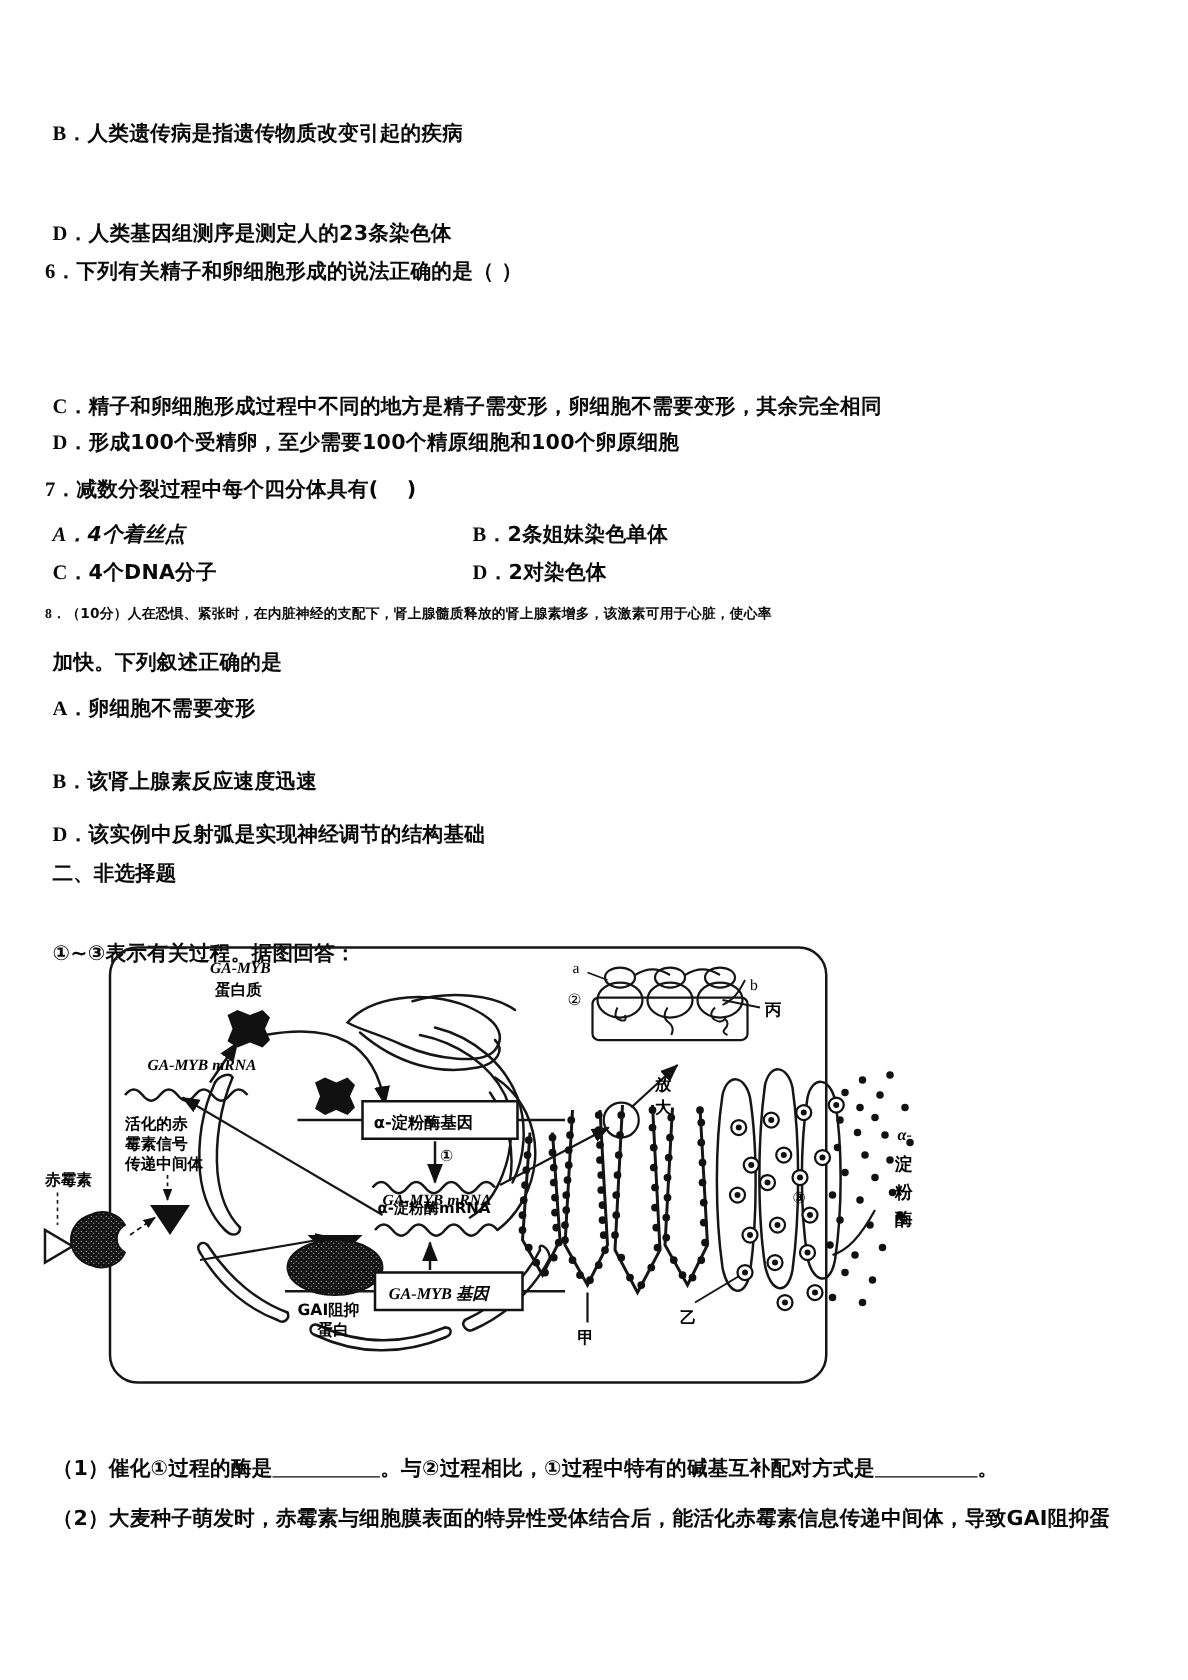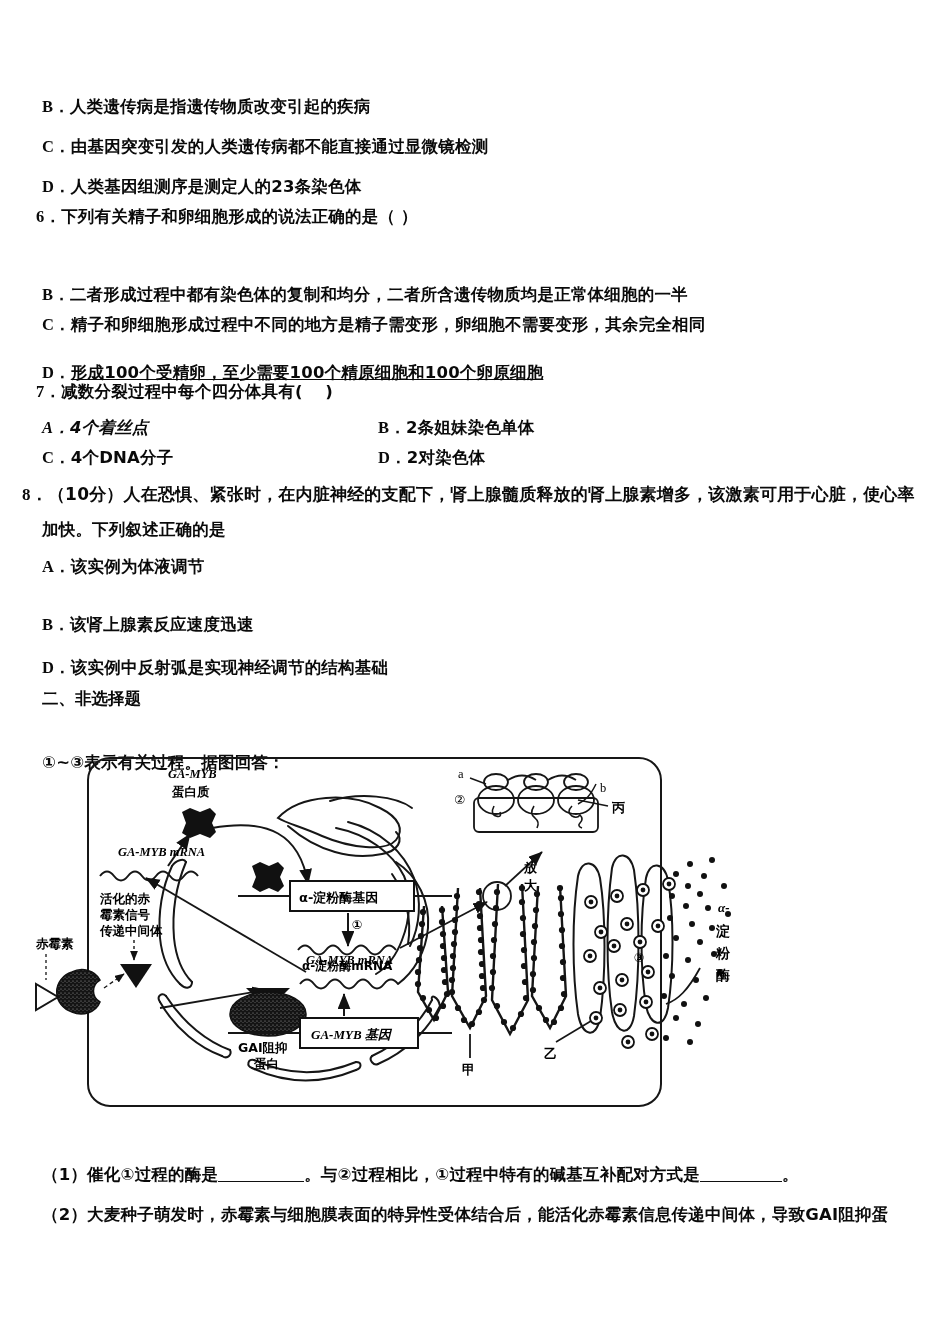--- a/index.html
+++ b/index.html
@@ -22,64 +22,58 @@
   .cjk{font-family:"DejaVu Sans","Liberation Sans",sans-serif;}
 </style>
 </head>
 <body>
 
 <div class="page">
 
   <div class="q-line" style="left:42px;top:96px;">
     <span class="lbl">B．</span><span class="cjk">人类遗传病是指遗传物质改变引起的疾病</span>
   </div>
-  <div class="q-line" style="left:42px;top:136px;">
-    <span class="lbl">C．</span><span class="cjk">由基因突变引发的人类遗传病都不能直接通过显微镜检测</span>
-  </div>
   <div class="q-line" style="left:42px;top:176px;">
     <span class="lbl">D．</span><span class="cjk">人类基因组测序是测定人的23条染色体</span>
   </div>
 
   <div class="q-line" style="left:36px;top:206px;">
     <span>6．</span><span class="cjk">下列有关精子和卵细胞形成的说法正确的是（ ）</span>
   </div>
-  <div class="q-line" style="left:42px;top:284px;">
-    <span class="lbl">B．</span><span class="cjk">二者形成过程中都有染色体的复制和均分，二者所含遗传物质均是正常体细胞的一半</span>
-  </div>
   <div class="q-line" style="left:42px;top:314px;">
     <span class="lbl">C．</span><span class="cjk">精子和卵细胞形成过程中不同的地方是精子需变形，卵细胞不需要变形，其余完全相同</span>
   </div>
-  <div class="q-line" style="left:42px;top:362px;text-decoration:underline;">
+  <div class="q-line" style="left:42px;top:343px;">
     <span class="lbl">D．</span><span class="cjk">形成100个受精卵，至少需要100个精原细胞和100个卵原细胞</span>
   </div>
 
   <div class="q-line" style="left:36px;top:381px;">
     <span>7．</span><span class="cjk">减数分裂过程中每个四分体具有(　 )</span>
   </div>
   <div class="q-line" style="left:42px;top:417px;font-style:italic;">
     <span class="lbl">A．</span><span class="cjk">4个着丝点</span>
   </div>
   <div class="q-line" style="left:378px;top:417px;">
     <span class="lbl">B．</span><span class="cjk">2条姐妹染色单体</span>
   </div>
   <div class="q-line" style="left:42px;top:447px;">
     <span class="lbl">C．</span><span class="cjk">4个DNA分子</span>
   </div>
   <div class="q-line" style="left:378px;top:447px;">
     <span class="lbl">D．</span><span class="cjk">2对染色体</span>
   </div>
 
-  <div class="q-line" style="left:22px;top:483px;font-size:17px;">
+  <div class="q-line" style="left:36px;top:483px;font-size:11px;">
     <span>8．</span><span class="cjk">（10分）人在恐惧、紧张时，在内脏神经的支配下，肾上腺髓质释放的肾上腺素增多，该激素可用于心脏，使心率</span>
   </div>
   <div class="q-line" style="left:42px;top:519px;">
     <span class="cjk">加快。下列叙述正确的是</span>
   </div>
   <div class="q-line" style="left:42px;top:556px;">
-    <span class="lbl">A．</span><span class="cjk">该实例为体液调节</span>
+    <span class="lbl">A．</span><span class="cjk">卵细胞不需要变形</span>
   </div>
   <div class="q-line" style="left:42px;top:614px;text-align:right;">
     <span class="lbl">B．</span><span class="cjk">该肾上腺素反应速度迅速</span>
   </div>
   <div class="q-line" style="left:42px;top:657px;">
     <span class="lbl">D．</span><span class="cjk">该实例中反射弧是实现神经调节的结构基础</span>
   </div>
 
   <div class="section-title cjk" style="left:42px;top:688px;">二、非选择题</div>
 

